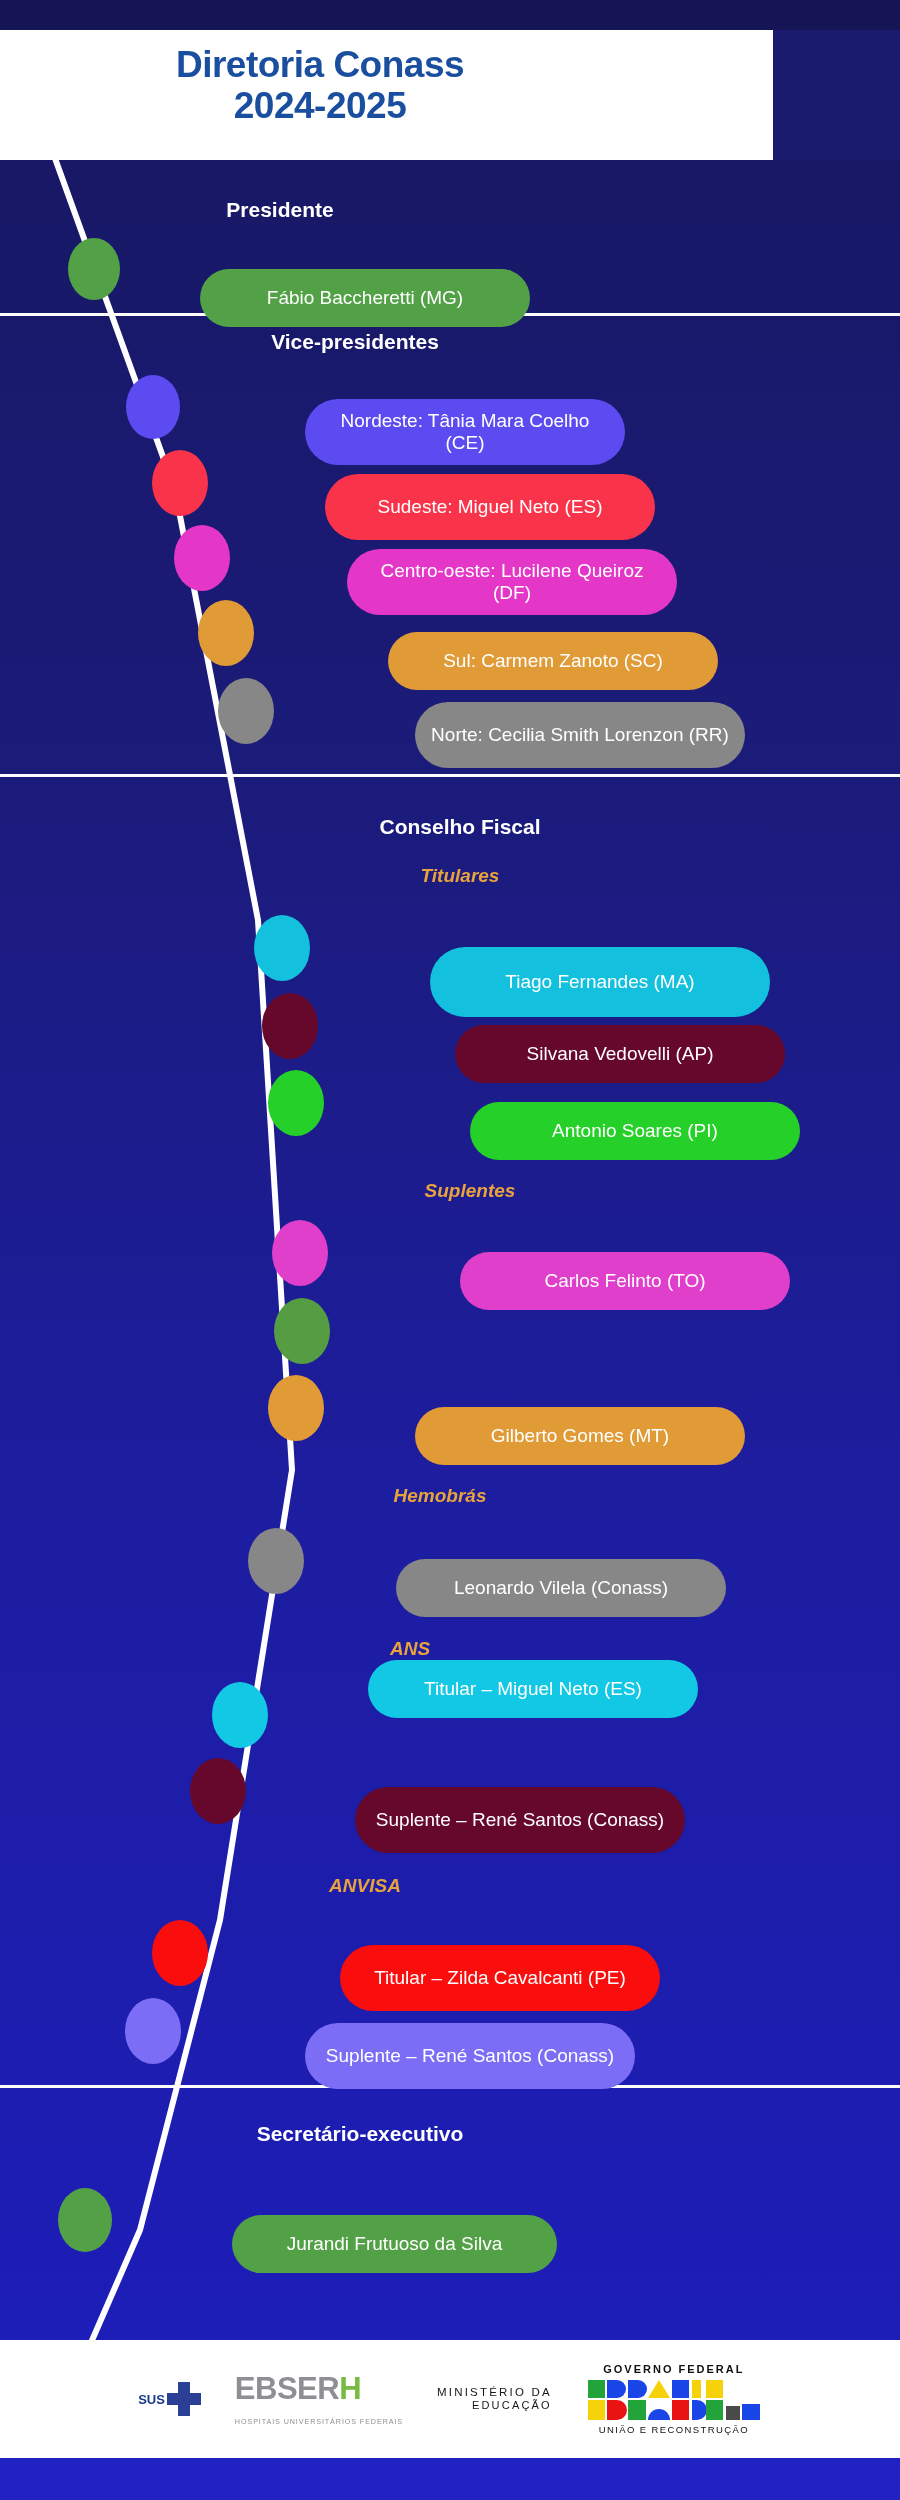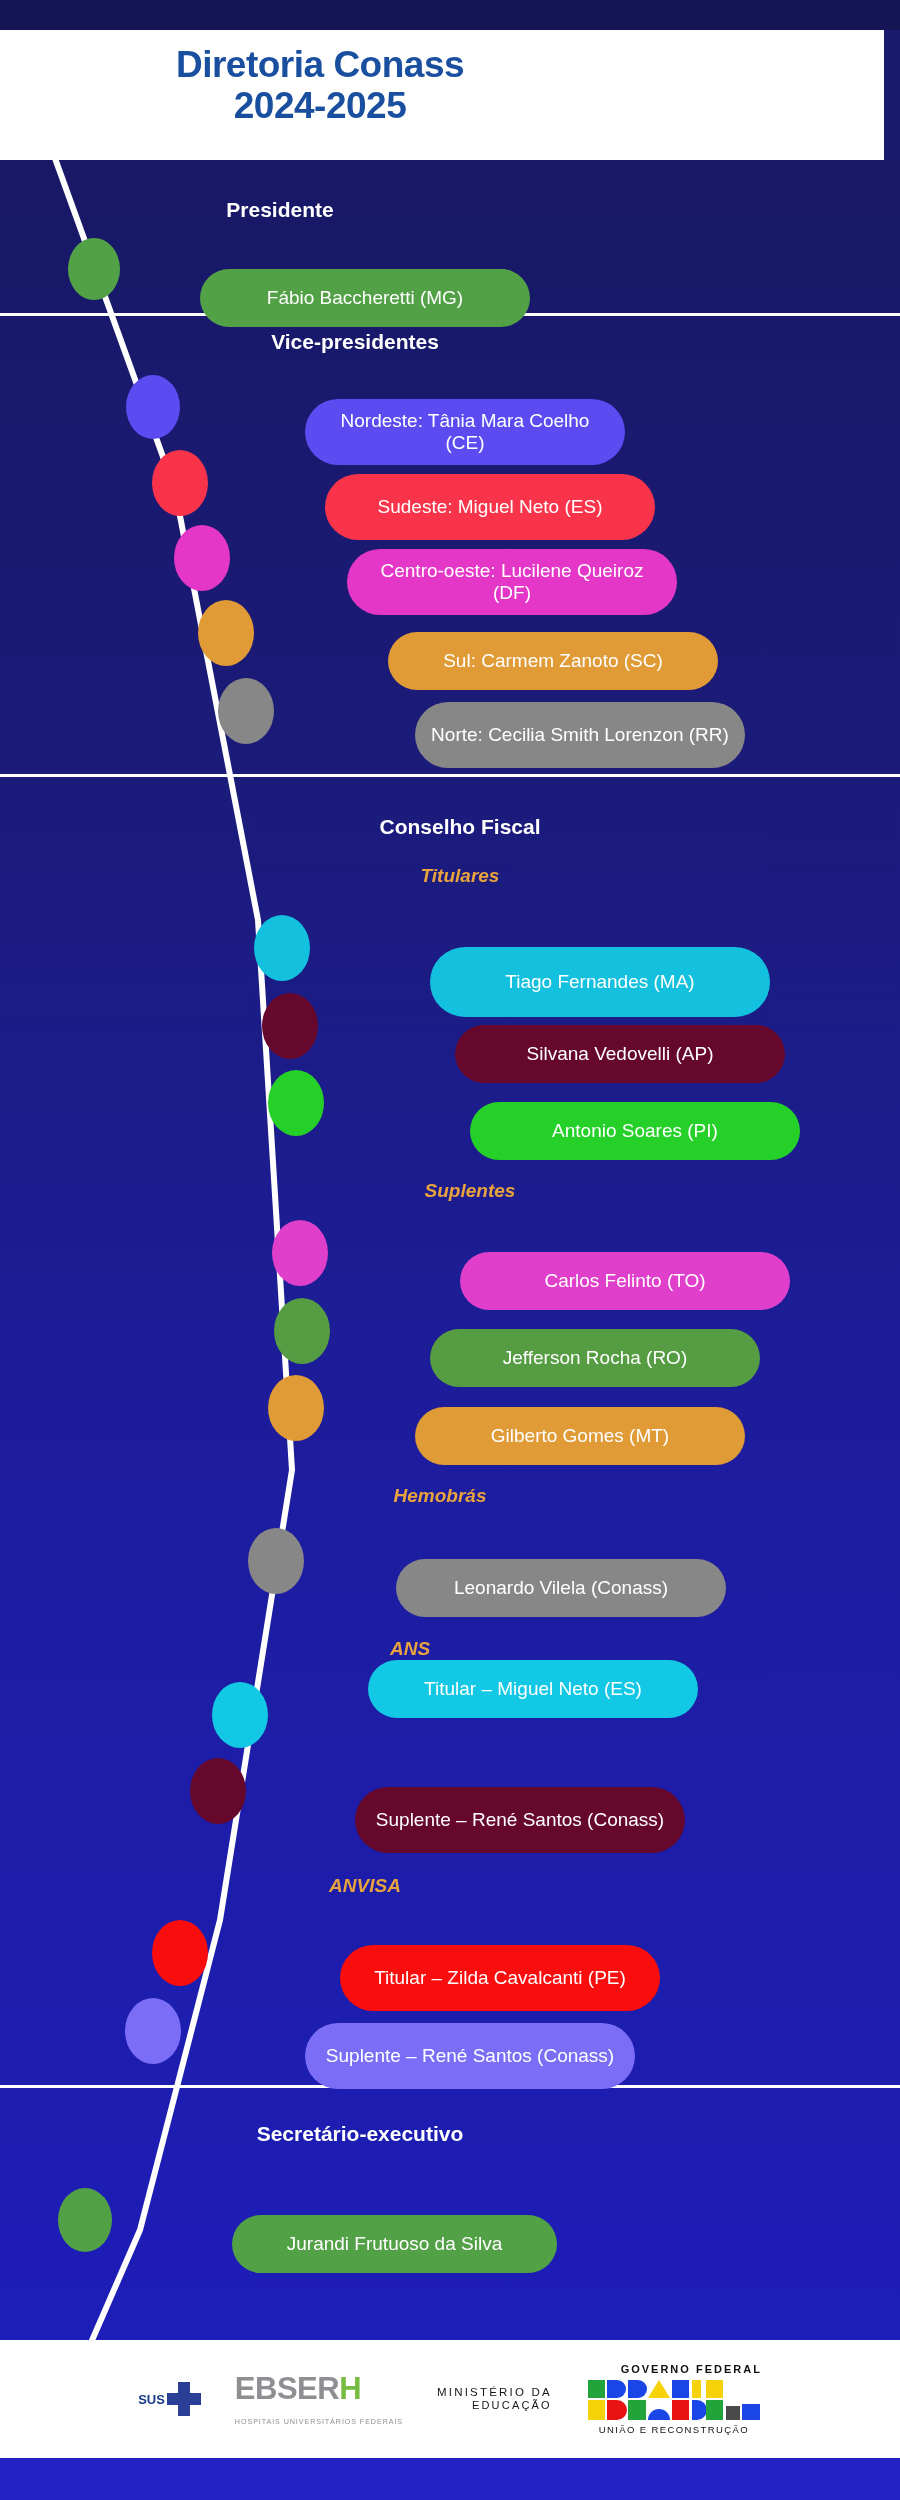--- a/index.html
+++ b/index.html
@@ -13,21 +13,21 @@
   }
 
   
   .topbar{
     position:absolute;left:0;top:0;width:900px;height:30px;
     background:#151555;
   }
 
   
   .header{
-    position:absolute;left:0;top:30px;width:884px;height:130px;
+    position:absolute;left:0;top:30px;width:773px;height:130px;
     background:#ffffff;
     display:flex;align-items:center;
   }
   .header-title{
     position:absolute;left:60px;top:14px;width:520px;
     text-align:center;
     color:#1a4fa0;
     font-weight:bold;
     font-size:37px;
     line-height:1.12;
@@ -127,21 +127,21 @@
   .ebserh .w{font-size:31px;font-weight:bold;letter-spacing:-0.5px;font-family:"Liberation Sans",sans-serif;}
   .ebserh .g{color:#8d8f92;}
   .ebserh .green{color:#77bb42;}
   .ebserh .sub{font-size:7.2px;color:#8d8f92;letter-spacing:0.9px;margin-top:14px;font-family:"Liberation Sans",sans-serif;}
 
   .minedu{line-height:1.25;color:#16171c;text-align:right;}
   .minedu .r1{font-size:11.5px;letter-spacing:2.2px;font-family:"Liberation Sans",sans-serif;}
   .minedu .r2{font-size:11px;font-weight:normal;letter-spacing:2.2px;font-family:"Liberation Sans",sans-serif;}
 
   .gov{text-align:center;line-height:1;}
-  .gov .top{font-size:11px;font-weight:bold;letter-spacing:2px;color:#111;font-family:"Liberation Sans",sans-serif;text-align:right;}
+  .gov .top{font-size:11px;font-weight:bold;letter-spacing:2px;color:#111;font-family:"Liberation Sans",sans-serif;}
   .gov .bot{font-size:9.5px;letter-spacing:1.4px;color:#111;margin-top:3px;font-family:"Liberation Sans",sans-serif;}
   .gov svg{display:block;margin:3px auto 0;}
 </style>
 </head>
 <body>
 
 <div class="page">
 
   <div class="topbar"></div>
 
@@ -196,21 +196,20 @@
 
     <div class="dot" style="left:268px;top:910px;width:56px;height:66px;background:#25d128;"></div>
     <div class="pill" style="left:470px;top:915px;width:330px;height:58px;background:#25d128;">Antonio Soares (PI)</div>
 
     <div class="sub-title" style="left:300px;top:1020px;width:340px;">Suplentes</div>
 
     <div class="dot" style="left:272px;top:1060px;width:56px;height:66px;background:#e03fcb;"></div>
     <div class="pill" style="left:460px;top:1065px;width:330px;height:58px;background:#e03fcb;">Carlos Felinto (TO)</div>
 
     <div class="dot" style="left:274px;top:1138px;width:56px;height:66px;background:#569c43;"></div>
-    <div class="pill" style="left:430px;top:1142px;width:330px;height:58px;background:#569c43;">Jefferson Rocha (RO)</div>
 
     <div class="dot" style="left:268px;top:1215px;width:56px;height:66px;background:#e09a36;"></div>
     <div class="pill" style="left:415px;top:1220px;width:330px;height:58px;background:#e09a36;">Gilberto Gomes (MT)</div>
 
     <div class="sub-title" style="left:270px;top:1325px;width:340px;">Hemobrás</div>
 
     <div class="dot" style="left:248px;top:1368px;width:56px;height:66px;background:#878787;"></div>
     <div class="pill" style="left:396px;top:1372px;width:330px;height:58px;background:#878787;">Leonardo Vilela (Conass)</div>
 
     <div class="sub-title" style="left:240px;top:1478px;width:340px;">ANS</div>

